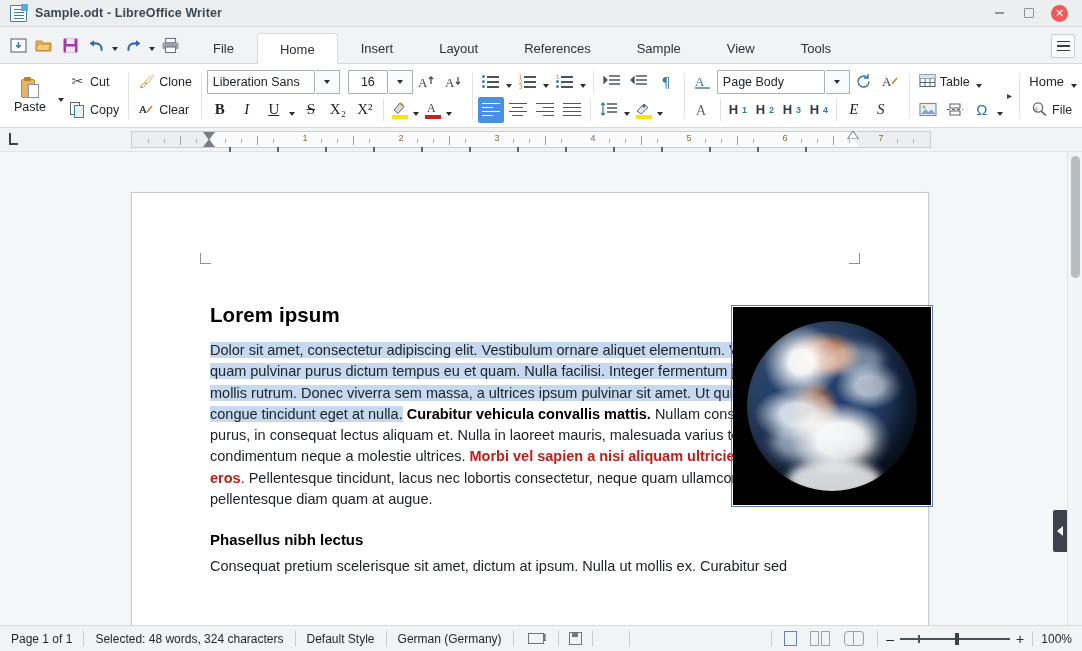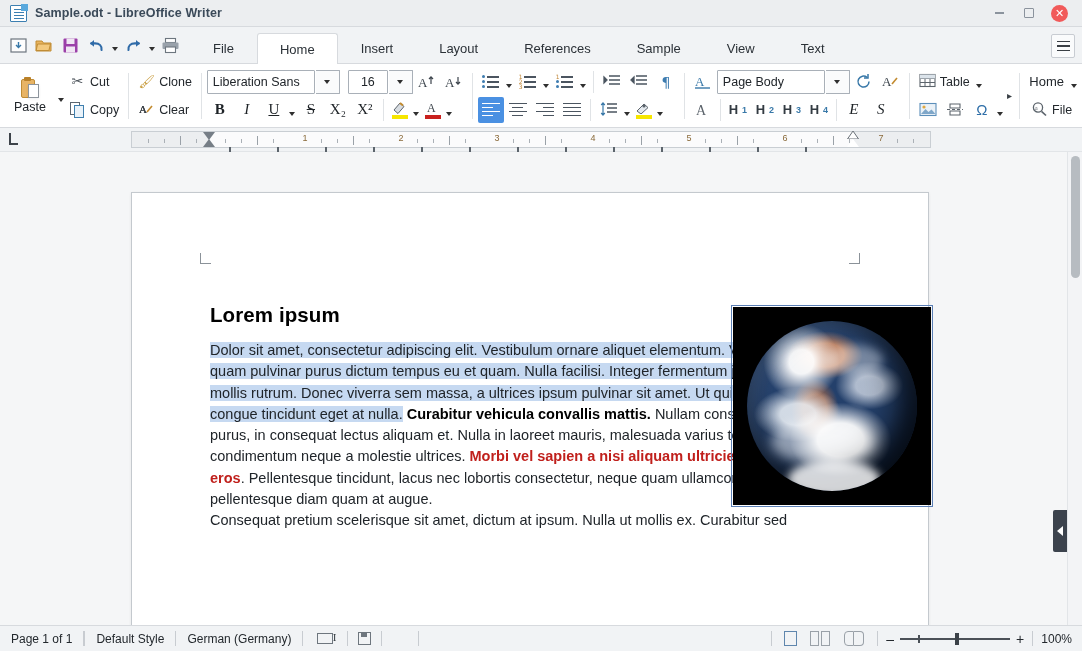--- a/index.html
+++ b/index.html
@@ -285,21 +285,21 @@
     </div>
 
     <div class="tabs">
       <div class="tab">File</div>
       <div class="tab active">Home</div>
       <div class="tab">Insert</div>
       <div class="tab">Layout</div>
       <div class="tab">References</div>
       <div class="tab">Sample</div>
       <div class="tab">View</div>
-      <div class="tab">Text</div>
+      <div class="tab">Tools</div>
     </div>
 
     <div class="hamburger">
       <i></i>
         <i></i>
         <i></i>
     </div>
   </div>
 
   <div class="ribbon">
@@ -771,20 +771,21 @@
       <div class="mark tr" style="right:68px;top:60px">
           <i class="h"></i>
           <i class="v"></i>
         </div>
 
       <div class="content">
         <h1 class="doch">Lorem ipsum</h1>
 
         <p class="docp"><span class="sel">Dolor sit amet, consectetur adipiscing elit. Vestibulum ornare aliquet elementum. Vestibulum vitae quam pulvinar purus dictum tempus eu et quam. Nulla facilisi. Integer fermentum justo tincidunt mollis rutrum. Donec viverra sem massa, a ultrices ipsum pulvinar sit amet. Ut quis eros ut dolor congue tincidunt eget at nulla.</span><span class="bold"> Curabitur vehicula convallis mattis.</span><span> Nullam consectetur iaculis purus, in consequat lectus aliquam et. Nulla in laoreet mauris, malesuada varius tellus. Vivamus condimentum neque a molestie ultrices. </span><span class="redb">Morbi vel sapien a nisi aliquam ultricies vestibulum in eros</span><span>. Pellentesque tincidunt, lacus nec lobortis consectetur, neque quam ullamcorper urna, dictum pellentesque diam quam at augue.</span></p>
 
+        <h2 class="doch2">Phasellus nibh lectus</h2>
         <p class="docp">Consequat pretium scelerisque sit amet, dictum at ipsum. Nulla ut mollis ex. Curabitur sed</p>
 
         <div class="imgborder"></div>
         <div class="earth">
           <div class="globe">
             <div class="swirl1"></div>
               <div class="swirl2"></div>
               <div class="cap"></div>
           </div>
         </div>
@@ -795,20 +796,21 @@
       <div class="vthumb"></div>
     </div>
     <div class="sidetab">
       <span class="ar"></span>
     </div>
   </div>
 
   <div class="statusbar">
     <div class="sbi">Page 1 of 1</div>
     <div class="sbsep"></div>
+    <div class="sbi">Selected: 48 words, 324 characters</div>
     <div class="sbsep"></div>
     <div class="sbi">Default Style</div>
     <div class="sbsep"></div>
     <div class="sbi">German (Germany)</div>
     <div class="sbsep"></div>
     <div class="sbi" style="padding:0 14px">
       <span class="insicon"></span>
     </div>
     <div class="sbsep"></div>
     <div class="sbi" style="padding:0 10px">

